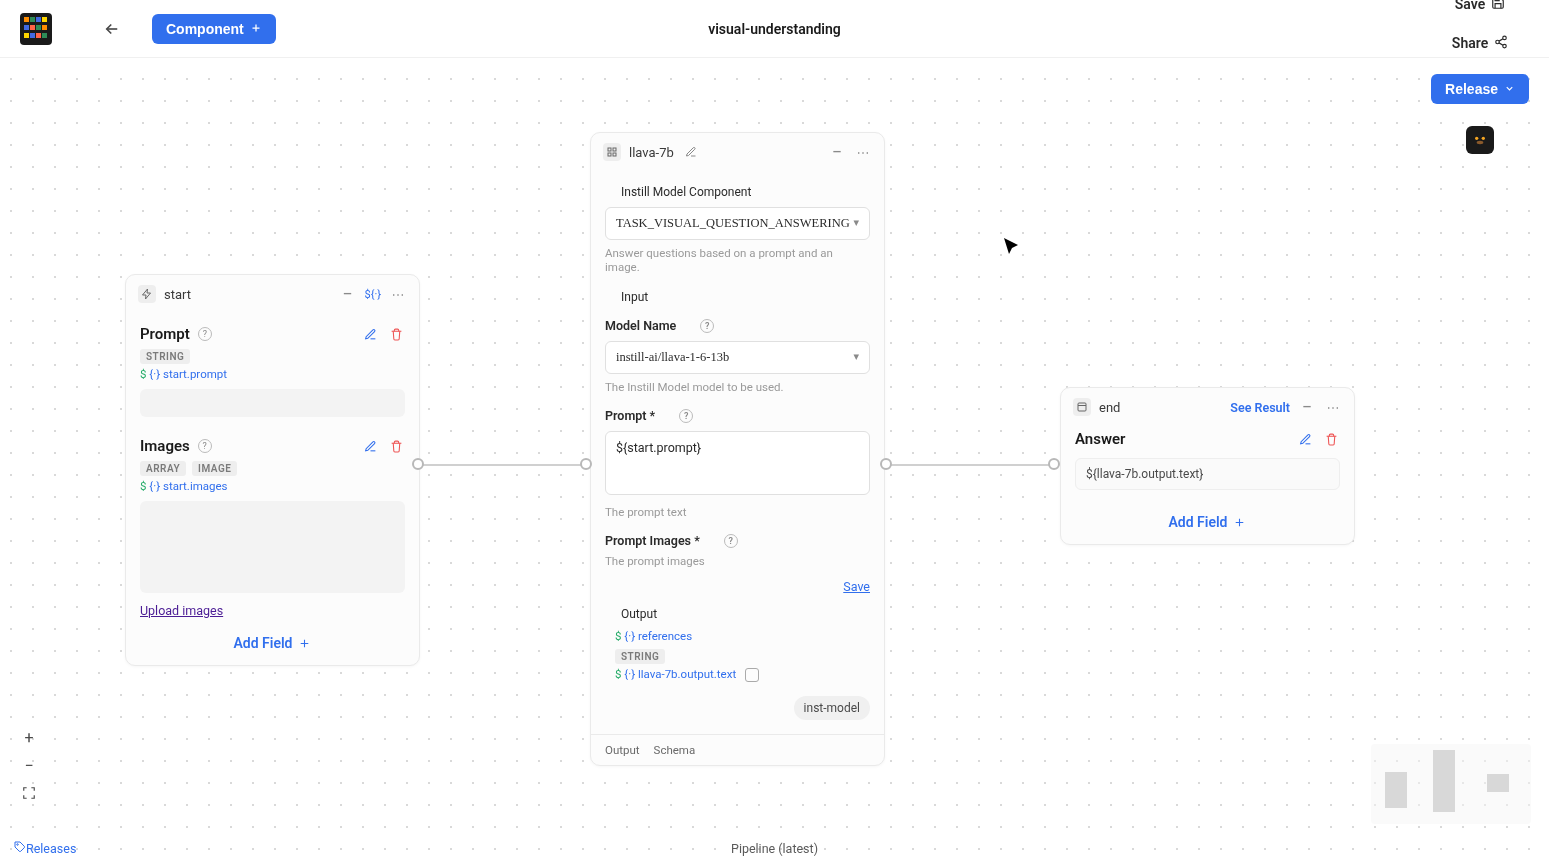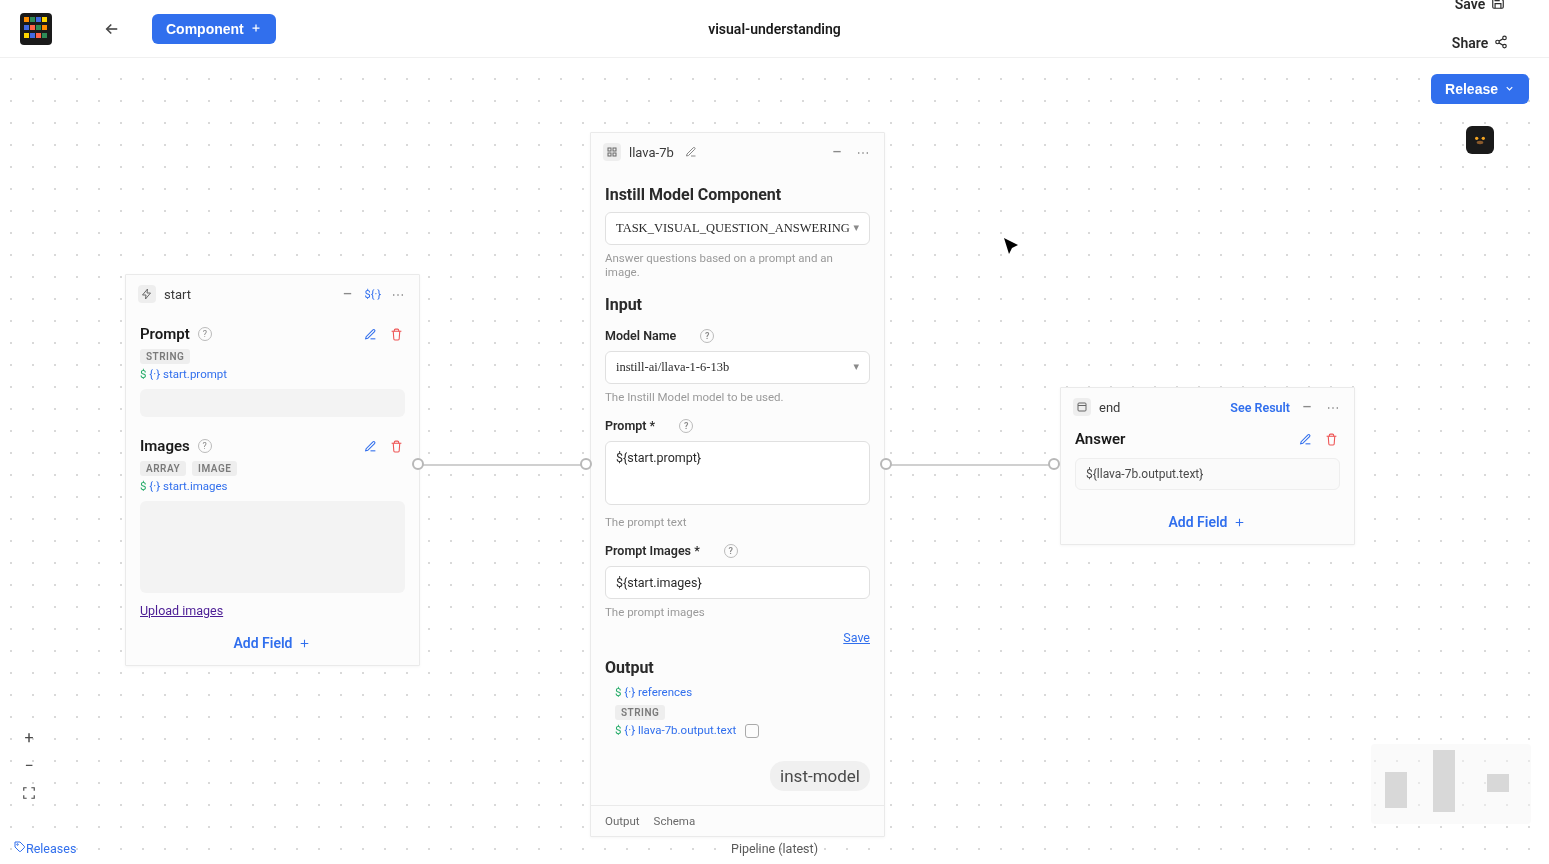--- a/index.html
+++ b/index.html
@@ -51,21 +51,21 @@
     background-image: radial-gradient(#d9d9d9 1px, transparent 1px);
     background-size: 22px 22px;
     background-position: 0 0;
   }
 
   
   .node {
     position: absolute;
     background: #fcfcfc;
     border: 1px solid #eaeaea;
-    border-radius: 1px;
+    border-radius: 10px;
     box-shadow: 0 1px 3px rgba(0,0,0,0.04);
   }
   .node-header {
     display:flex; align-items:center; gap:8px;
     padding: 10px 12px;
     font-size: 13px; color:#3a3a3a;
   }
   .node-header .spacer { flex:1; }
   .icon-btn { width:18px; height:18px; display:flex; align-items:center; justify-content:center; color:#8a8a8a; cursor:pointer;}
   .icon-btn.minus { font-size:18px; line-height:0;}
@@ -84,37 +84,37 @@
   .ref-text { font-size:11.5px; color:#316FED; margin-top:3px;}
   .ref-text .dollar { color:#22aa66;}
   .placeholder-box { margin-top:8px; background:#f3f3f3; border-radius:6px; }
   .placeholder-small { height:28px;}
   .placeholder-large { height:92px;}
   .upload-link { display:inline-block; margin-top:10px; font-size:12.5px; color:#4c1d95; text-decoration:underline; cursor:pointer;text-align:center;}
   .add-field-btn { width:100%; margin-top:16px; text-align:center; color:#316FED; font-size:14px; font-weight:600; cursor:pointer; display:flex; align-items:center; justify-content:center; gap:6px;}
 
   
   .llava-node { width: 295px; top: 86px; left: 590px; }
-  .section-label { font-size:16px; font-weight:700; color:#2a2a2a; margin-top:10px;}
+  .section-label { font-size:12px; font-weight:400; color:#2a2a2a; margin-top:10px;margin-left:16px;}
   .helper { font-size:11.5px; color:#9a9a9a; margin-top:6px;}
   .select, .input, .textarea {
     width:100%; margin-top:8px;
     background:#fff; border:1px solid #e0e0e0; border-radius:6px;
     padding:8px 10px; font-size:12.5px; color:#2a2a2a;
     font-family:inherit;
   }
   .select { display:flex; align-items:flex-start; justify-content:space-between;font-family:Liberation Serif, serif;}
   .chev { color:#8a8a8a; font-size:11px;}
   .textarea { height:64px; resize:none;}
   .form-label { font-size:12.5px; font-weight:600; color:#2a2a2a; display:flex; align-items:center; gap:24px; margin-top:14px;}
   .more-link { text-align:right; margin-top:8px; }
   .more-link a { font-size:12.5px; color:#316FED; text-decoration:underline; cursor:pointer;}
   .output-ref { margin-top:8px; padding-left:10px;}
   .copy-icon { display:inline-flex; width:14px; height:14px; border:1px solid #aaa; border-radius:3px; margin-left:6px; vertical-align:middle;}
-  .tag-pill { display:inline-block; background:#f0f0f0; color:#4a4a4a; font-size:17px; padding:5px 10px; border-radius:14px; margin-top:23px; margin-left:auto;}
+  .tag-pill { display:inline-block; background:#f0f0f0; color:#4a4a4a; font-size:12px; padding:5px 10px; border-radius:14px; margin-top:14px; margin-left:auto;}
   .node-tabs { border-top:1px solid #eaeaea; padding:8px 14px; display:flex; gap:14px; font-size:11.5px; color:#6a6a6a;}
   .node-tabs span { cursor:pointer;}
 
   
   .end-node { width: 295px; top: 341px; left: 1060px; }
   .see-result { color:#316FED; font-size:12.5px; font-weight:600; cursor:pointer;}
   .answer-val { margin-top:10px; background:#fafafa; border:1px solid #eee; border-radius:6px; padding:8px 10px; font-size:12px; color:#4a4a4a;}
 
   
   .edge { position:absolute; height:2px; background:#d0d0d0; z-index:0;}
@@ -369,21 +369,20 @@
         <span>Prompt *</span>
         <span class="help-icon">?</span>
       </div>
       <textarea class="textarea" style="">${start.prompt}</textarea>
       <div class="helper">The prompt text</div>
 
       <div class="form-label">
         <span>Prompt Images *</span>
         <span class="help-icon">?</span>
       </div>
-      <input class="input" value="${start.images}" style="">
       <div class="helper">The prompt images</div>
 
       <div class="more-link"><a>Save</a></div>
 
       <div class="section-label" style="margin-top:12px;">Output</div>
       <div class="output-ref">
         <div class="ref-text"><span class="dollar">$</span> {·} <span>references</span></div>
         <div class="badge-row">
             <span class="badge">STRING</span>
           </div>

